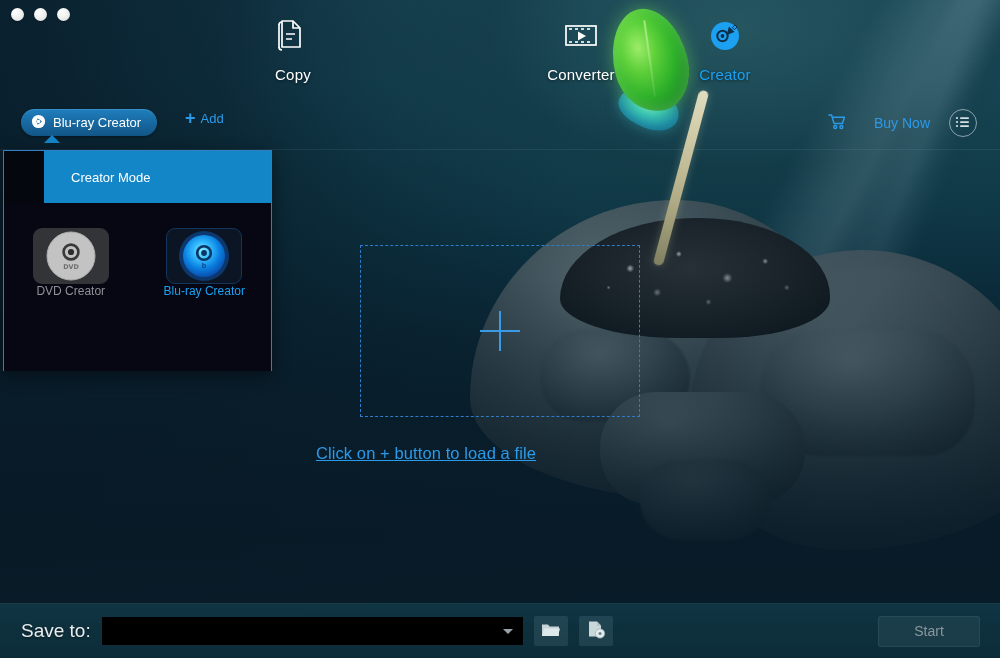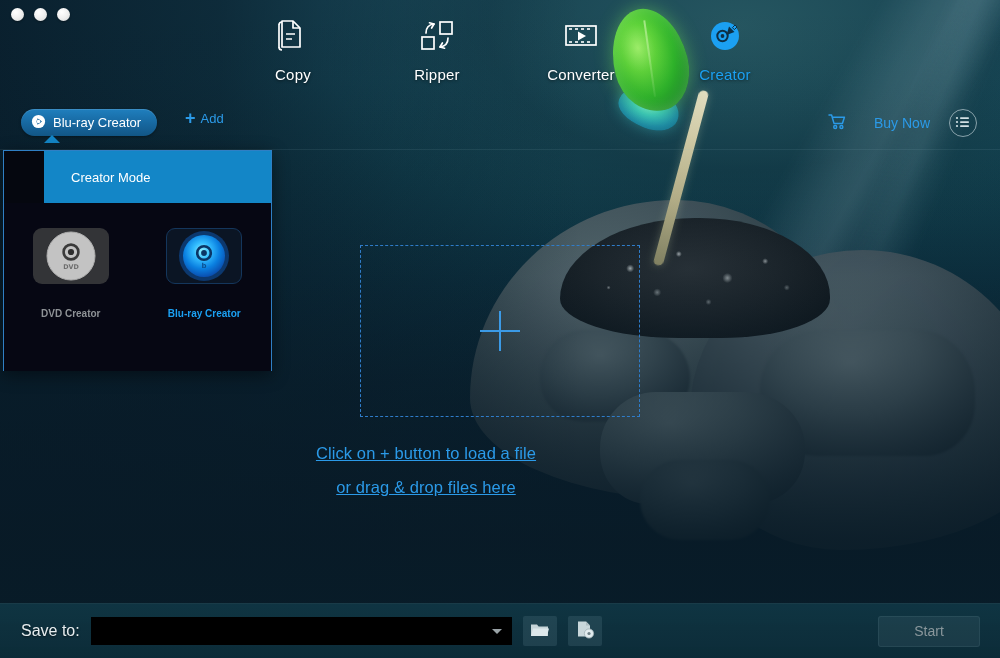--- a/index.html
+++ b/index.html
@@ -289,24 +289,23 @@
     margin: 0 auto;
     border-radius: 9px;
     display: flex; align-items: center; justify-content: center;
   }
   .tile-dvd { background: #333437; }
   .tile-bd {
     background: #0b1524;
     border: 1px solid #14365c;
   }
   .mode-card .cap {
-    margin-top: 24px;
-    font-size: 10px;
+    margin-top: 0;
+    font-size: 12px;
     color: #8e9296;
-    font-weight: bold;
   }
   .mode-card.selected .cap { color: #1ba0f2; }
 
   
   .dropzone {
     position: absolute; left: 360px; top: 245px;
     width: 280px; height: 172px;
     border: 1px dashed #2f7cc9;
     cursor: pointer;
   }
@@ -339,21 +338,21 @@
   .bottombar {
     position: absolute; left: 0; bottom: 0;
     width: 1000px; height: 55px;
     background: linear-gradient(180deg, rgba(16,56,70,0.88) 0%, rgba(14,50,63,0.92) 45%, rgba(12,44,57,0.95) 100%);
     border-top: 1px solid rgba(120,170,185,0.13);
     display: flex; align-items: center;
   }
   .save-label {
     margin-left: 21px;
     color: #e8eef0;
-    font-size: 16px;
+    font-size: 19px;
     text-shadow: 0 1px 2px rgba(0,0,0,0.55);
   }
   .save-field {
     position: relative;
     margin-left: 11px;
     width: 421px; height: 28px;
     background: #000000;
     border: none;
     display: flex; align-items: center;
     cursor: pointer;
@@ -431,33 +430,20 @@
           <line x1="11" y1="17" x2="20" y2="17" stroke="#ffffff" stroke-width="1.5"></line>
           <line x1="11" y1="22" x2="17" y2="22" stroke="#ffffff" stroke-width="1.5"></line>
           <path d="M4 8 v22" fill="none" stroke="#ffffff" stroke-width="1.7" stroke-linecap="round"></path>
           <path d="M4 8 q0 -3 3 -3" fill="none" stroke="#ffffff" stroke-width="1.7"></path>
           <path d="M4 30 q0 3 3 3" fill="none" stroke="#ffffff" stroke-width="1.7"></path>
         </svg>
       </div>
       <div class="lbl">Copy</div>
     </div>
 
-    <div class="nav-item" style="left:372px;">
-      <div class="ico">
-        <svg width="38" height="36" viewBox="0 0 38 36">
-          <rect x="22" y="4" width="12" height="12" fill="none" stroke="#ffffff" stroke-width="1.7"></rect>
-          <rect x="4" y="19" width="12" height="12" fill="none" stroke="#ffffff" stroke-width="1.7"></rect>
-          <path d="M16 6 q-8 1 -8 9" fill="none" stroke="#ffffff" stroke-width="1.7" stroke-linecap="round"></path>
-          <path d="M16 6 l-4.5 -1.2 M16 6 l-2.4 4" stroke="#ffffff" stroke-width="1.7" stroke-linecap="round" fill="none"></path>
-          <path d="M22 29 q8 -1 8 -9" fill="none" stroke="#ffffff" stroke-width="1.7" stroke-linecap="round"></path>
-          <path d="M22 29 l4.5 1.2 M22 29 l2.4 -4" stroke="#ffffff" stroke-width="1.7" stroke-linecap="round" fill="none"></path>
-        </svg>
-      </div>
-      <div class="lbl">Ripper</div>
-    </div>
 
     <div class="nav-item active" style="left:660px;">
       <div class="ico">
         <svg width="36" height="36" viewBox="0 0 36 36">
           <circle cx="18" cy="18" r="14" fill="#1ba0f2"></circle>
           <circle cx="15.5" cy="18" r="5.2" fill="none" stroke="#0d2f46" stroke-width="2"></circle>
           <circle cx="15.5" cy="18" r="1.9" fill="#0d2f46"></circle>
           <path d="M22 8.5 l5.5 5.5 l-8 3 z" fill="#0d2f46"></path>
           <path d="M28 7 l2 2 l-2.6 2.6 l-2 -2 z" fill="#1ba0f2" stroke="#0d2f46" stroke-width="1"></path>
         </svg>
@@ -577,21 +563,20 @@
       </div>
 
     </div>
   </div>
 
   <div class="dropzone">
     <div class="plus-mark"></div>
   </div>
 
   <div class="hint hint1">Click on + button to load a file</div>
-  <div class="hint hint2">or drag &amp; drop files here</div>
 
   <div class="bottombar">
     <span class="save-label">Save to:</span>
 
     <div class="save-field">
       <span class="save-text" title=""></span>
       <span class="save-caret"></span>
     </div>
 
     <div class="icon-btn">

